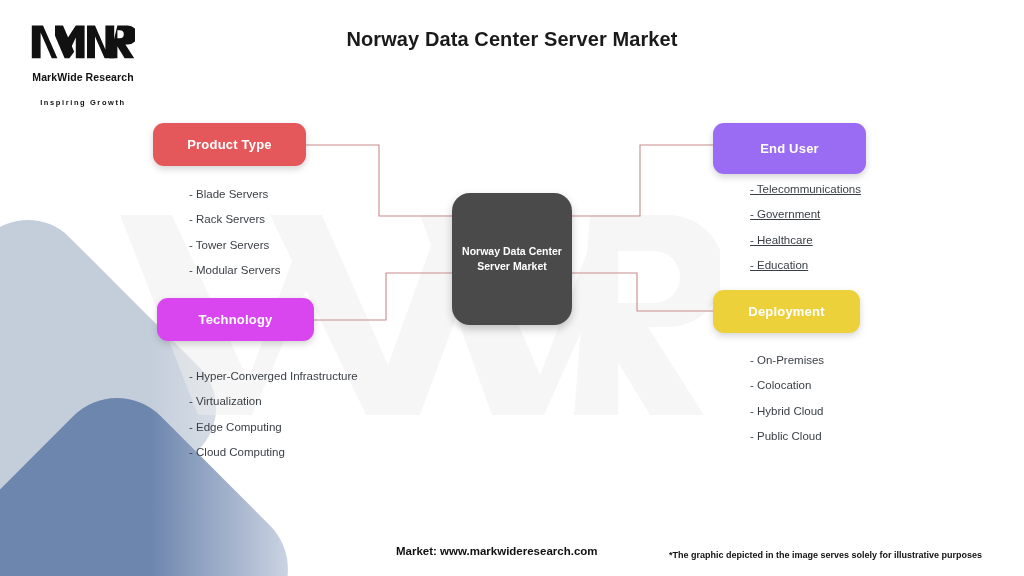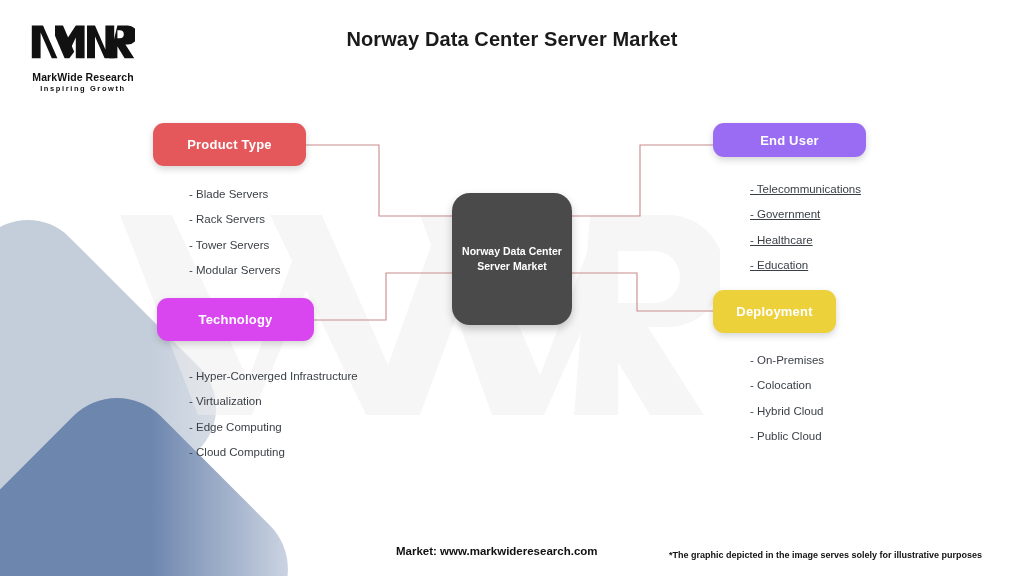--- a/index.html
+++ b/index.html
@@ -80,21 +80,21 @@
     color: #111111;
     letter-spacing: 0.1px;
     margin-top: 11px;
     white-space: nowrap;
   }
   .logo-tag {
     font-size: 7.5px;
     font-weight: bold;
     color: #111111;
     letter-spacing: 1.6px;
-    margin-top: 1px;
+    margin-top: 15px;
     white-space: nowrap;
   }
 
   
   .page-title {
     position: absolute;
     left: 0;
     top: 28px;
     width: 1024px;
     text-align: center;
@@ -118,23 +118,23 @@
     display: flex;
     align-items: center;
     justify-content: center;
     color: #ffffff;
     font-size: 13px;
     font-weight: bold;
     letter-spacing: 0.2px;
     box-shadow: 0 3px 7px rgba(0,0,0,0.17);
   }
   .node-product  { left: 153px; top: 123px; width: 153px; height: 43px; background: #e4585c; }
-  .node-enduser  { left: 713px; top: 123px; width: 153px; height: 34px; background: #9a6bf3; }
+  .node-enduser  { left: 713px; top: 123px; width: 153px; height: 51px; background: #9a6bf3; }
   .node-tech     { left: 157px; top: 298px; width: 157px; height: 43px; background: #d946ef; }
-  .node-deploy   { left: 713px; top: 290px; width: 123px; height: 43px; background: #ecd13b; }
+  .node-deploy   { left: 713px; top: 290px; width: 147px; height: 43px; background: #ecd13b; }
 
   .node-center {
     position: absolute;
     left: 452px; top: 193px;
     width: 120px; height: 132px;
     background: #4a4a4a;
     border-radius: 18px;
     display: flex;
     align-items: center;
     justify-content: center;

